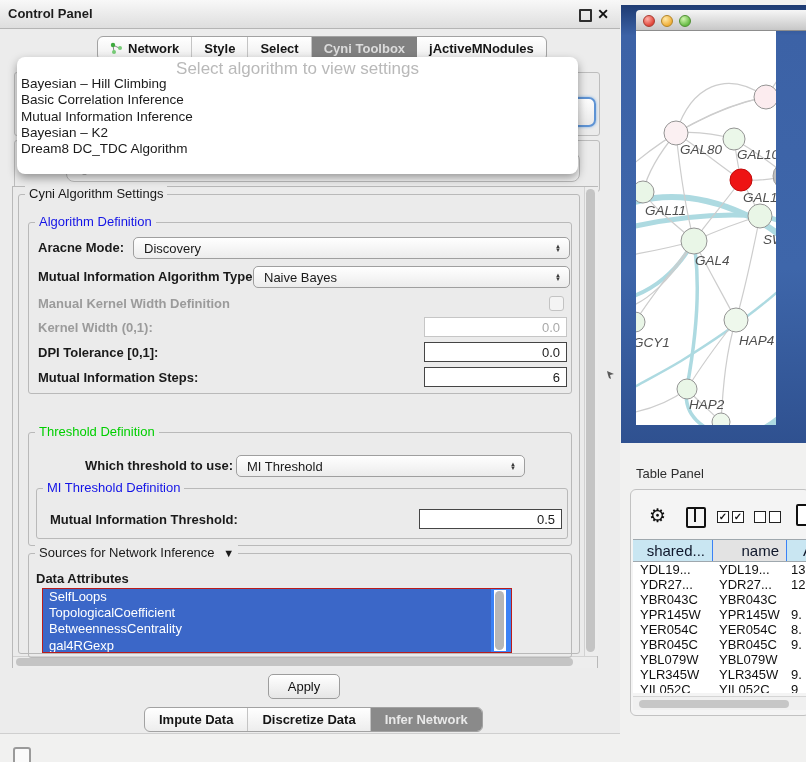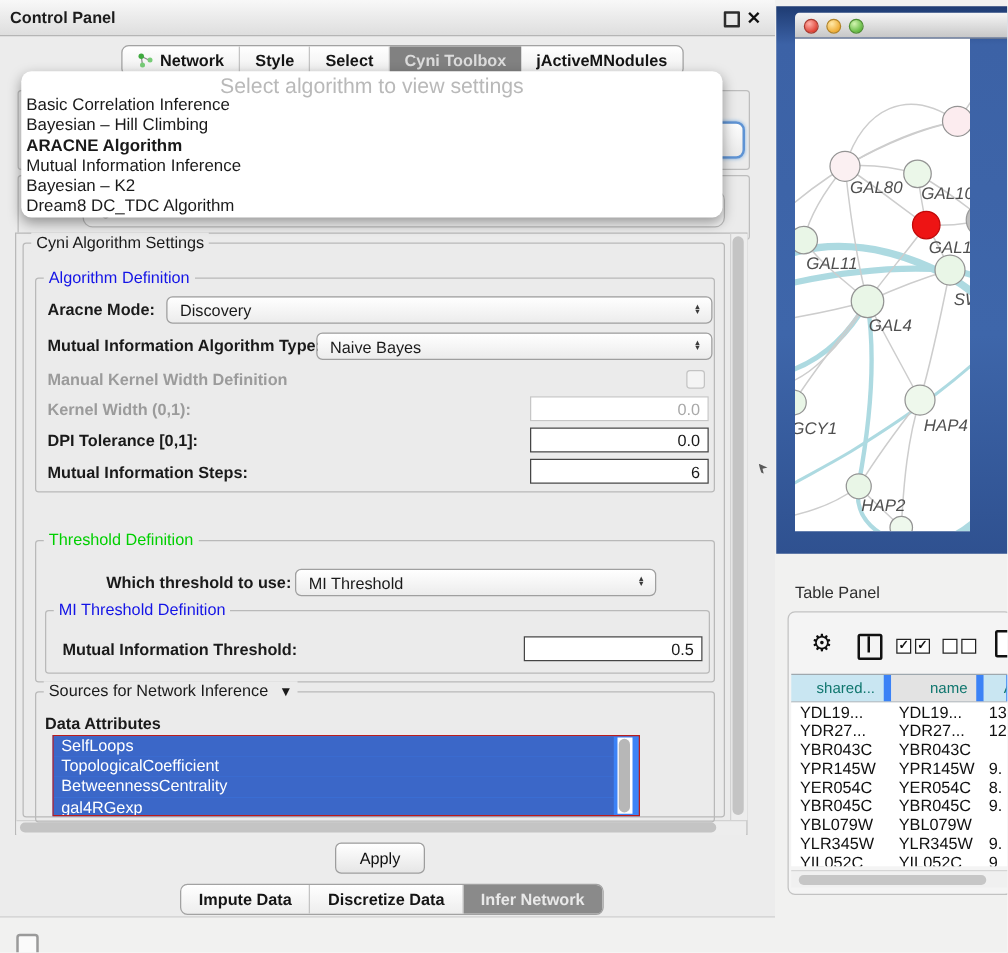--- a/index.html
+++ b/index.html
@@ -99,22 +99,22 @@
   #tp-title{left:636px;top:466px;color:#2e2e2e;}
   #tpanel{left:630px;top:489px;width:180px;height:227px;background:#f4f4f4;border:1px solid #c2c2c2;
      border-radius:6px;box-sizing:border-box;overflow:hidden;}
   #tp-gear{left:18px;top:15px;font-size:19px;line-height:22px;color:#0d0d0d;}
   #tp-cols{left:55px;top:17px;width:16px;height:17px;border:2px solid #111;border-radius:2px;}
   #tp-cols i{position:absolute;left:6px;top:0;width:2px;height:13px;background:#111;}
   .tp-cb{position:absolute;top:21px;width:10px;height:10px;border:1.5px solid #222;background:#fff;
      font-size:10px;line-height:10px;text-align:center;font-weight:bold;color:#111;}
   #tp-page{left:165px;top:14px;width:14px;height:18px;border:2px solid #111;border-radius:2px;background:#fff;}
   #thead{left:2px;top:49px;width:178px;height:23px;display:flex;border-top:1px solid #9fa8ae;border-bottom:1px solid #9fa8ae;box-sizing:border-box;}
-  .hc{line-height:21px;text-align:right;padding-right:7px;box-sizing:border-box;font-size:12px;color:#0f766e;
-      border-right:6px solid #3b82f6;overflow:hidden;white-space:nowrap;}
+  .hc{line-height:21px;text-align:right;padding-right:7px;box-sizing:border-box;font-size:15px;color:#0f172a;
+      border-right:1px solid #3b82f6;overflow:hidden;white-space:nowrap;}
   .hc0{width:80px;background:#c9e6f2;}
   .hc1{width:74px;background:#e3e3e3;}
   .hc2{width:24px;background:#c9e6f2;text-align:left;padding:0 0 0 16px;}
   #tbody{left:2px;top:72px;width:178px;height:131px;overflow:hidden;background:#fff;}
   .trow{display:flex;height:15px;line-height:15px;font-size:13px;color:#101010;}
   .tc{white-space:nowrap;overflow:hidden;}
   .tc0{width:80px;padding-left:7px;box-sizing:border-box;}
   .tc1{width:74px;padding-left:6px;box-sizing:border-box;}
   .tc2{width:24px;padding-left:4px;box-sizing:border-box;}
   #tp-hscroll{left:2px;top:206px;width:178px;height:13px;background:#f0f0f0;border-top:1px solid #d5d5d5;}
@@ -161,23 +161,22 @@
     <div class="abs bgfrag" style="left:14px;top:72px;width:584px;height:62px;"></div>
     <div id="bg-combo-focus" class="abs"></div>
     <div class="abs bgfrag" style="left:14px;top:140px;width:584px;height:50px;"></div>
     <div id="bg-combo" class="abs">
       <span>gal-filtered sif default node</span>
     </div>
 
     <div id="algo-overlay" class="abs">
       <div id="algo-ph" class="abs">Select algorithm to view settings</div>
       <div id="algo-list" class="abs">
+          <div class="dd-item">Bayesian – Hill Climbing</div>
           <div class="dd-item">Basic Correlation Inference</div>
-          <div class="dd-item">Bayesian – Hill Climbing</div>
-          <div class="dd-item dd-bold">ARACNE Algorithm</div>
           <div class="dd-item">Mutual Information Inference</div>
           <div class="dd-item">Bayesian – K2</div>
           <div class="dd-item">Dream8 DC_TDC Algorithm</div>
         </div>
     </div>
 
     <div id="spane" class="abs"></div>
     <div class="abs vtrack"></div>
     <div class="abs vthumb"></div>
     <div class="abs htrack"></div>

